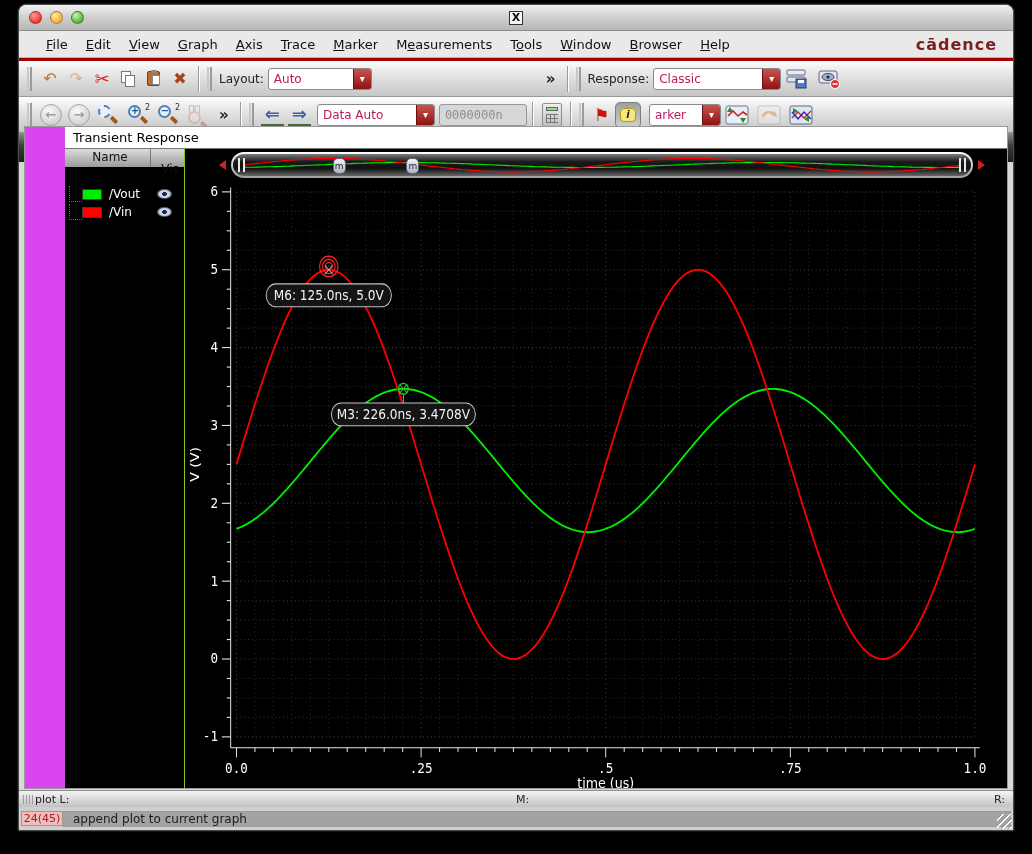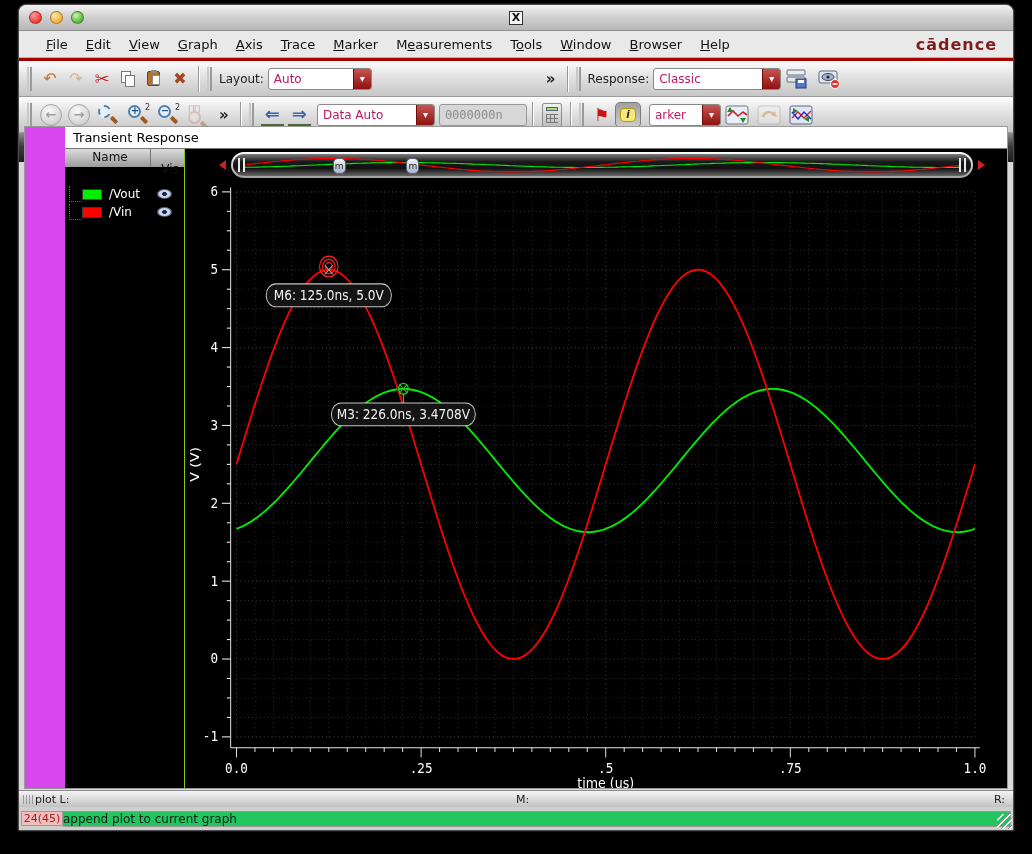--- a/index.html
+++ b/index.html
@@ -133,22 +133,22 @@
                background:linear-gradient(#f4f4f4,#c2c2c2); border-top:1px solid #8d8d8d;
                display:flex; align-items:center; font-size:11px; color:#222; }
   .sb-grip { width:10px; height:9px; margin:0 2px 0 4px;
              background:repeating-linear-gradient(90deg,#9a9a9a 0 1px,transparent 1px 3px); }
   .sb-mid { position:absolute; left:50%; }
   .sb-right { margin-left:auto; padding-right:8px; }
   .msgbar { position:absolute; left:0; right:0; bottom:0; height:23px; background:#cfcfcf;
             display:flex; align-items:center; padding:2px; }
   .msg-badge { width:42px; background:#f0bcbc; border:1px solid #9a9a9a; color:#a22222;
                font-size:11px; display:flex; align-items:center; justify-content:center; }
-  .msg-text { flex:1; background:#22c55e; border:1px solid #9a9a9a; border-left:none;
-              font-size:12px; color:#1c1c1c; display:flex; align-items:center; }
+  .msg-text { flex:1; background:#a3a3a3; border:1px solid #9a9a9a; border-left:none;
+              font-size:12px; color:#1c1c1c; display:flex; align-items:center; padding-left:10px; }
   .resize-grip { position:absolute; right:1px; bottom:1px; width:15px; height:15px;
                  background:repeating-linear-gradient(135deg,transparent 0 3px,#8f8f8f 3px 4px,#fdfdfd 4px 5px); }
 </style>
 </head>
 <body>
 
 <div class="window">
 
   <div class="titlebar">
     <div class="lights">

